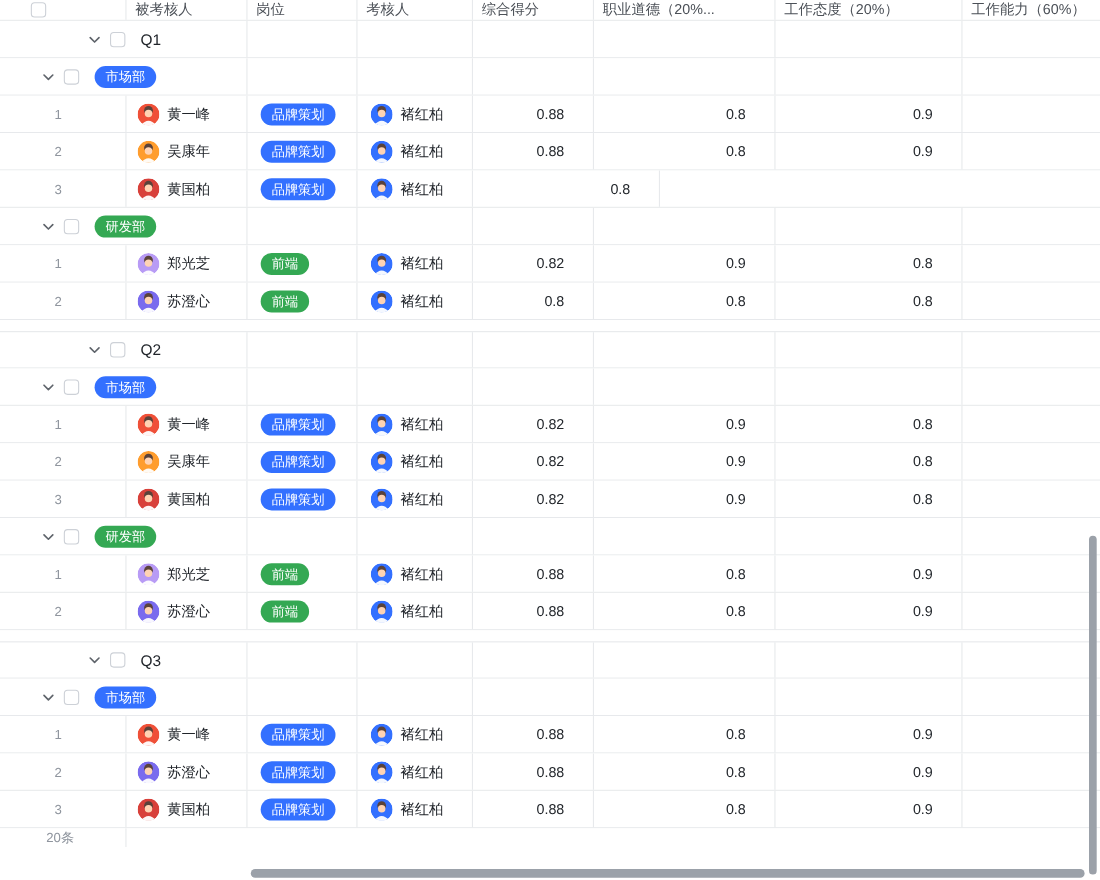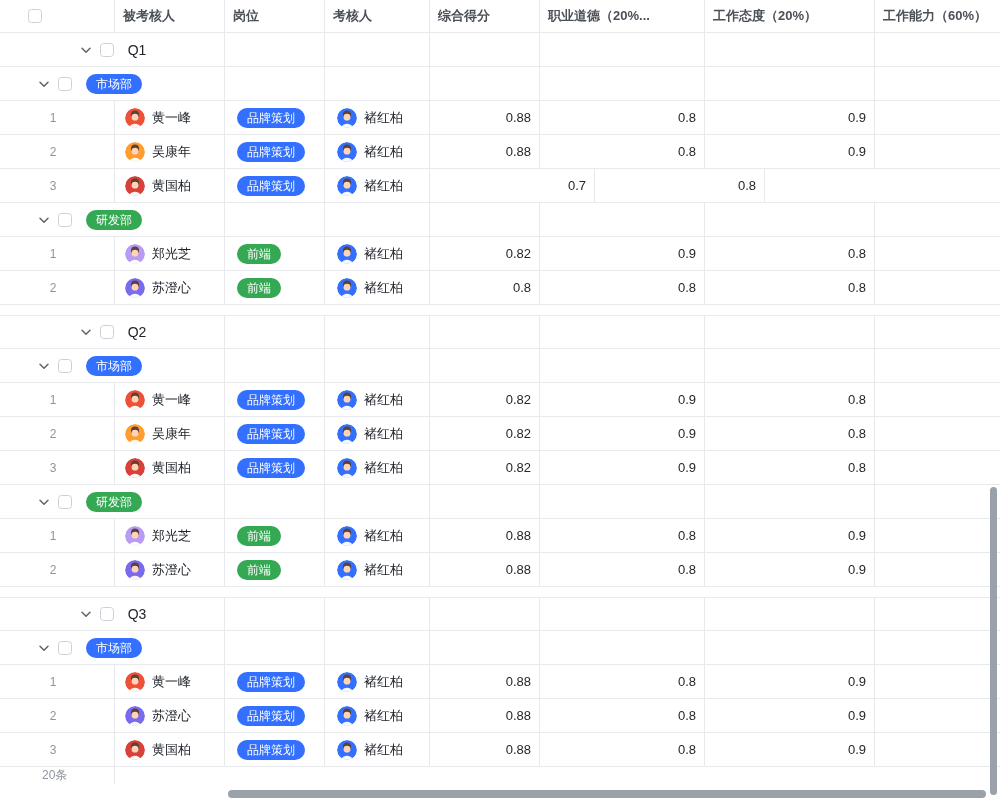--- a/index.html
+++ b/index.html
@@ -5,21 +5,21 @@
   :root{
     --line:#e7e9ec;
     --text:#20242a;
     --muted:#8f959e;
     --header-text:#4b5057;
   }
   html,body{margin:0;padding:0;background:#fff;}
   body{font-family:"Liberation Sans","DejaVu Sans",sans-serif;}
   .grid{position:relative;width:1000px;height:800px;background:#fff;overflow:hidden;}
   .row{display:flex;height:34px;box-sizing:border-box;border-bottom:1px solid var(--line);background:#fff;align-items:stretch;}
-  .header-row{height:33px;font-weight:bold;}
+  .header-row{height:19px;}
   .footer-row{height:33px;border-bottom:none;flex-direction:column;}
   .bt{border-top:1px solid var(--line);}
   .cell{box-sizing:border-box;border-right:1px solid var(--line);display:flex;align-items:center;overflow:hidden;flex:0 0 auto;}
   .cell:last-child{border-right:none;}
   .w0{width:115px;} .w01{width:225px;} .w1{width:110px;} .w2{width:100px;} .w3{width:105px;}
   .w4{width:110px;} .w5{width:165px;} .w6{width:170px;} .w7{width:125px;}
   .header-cell{font-size:13px;color:var(--header-text);padding:0 8px;white-space:nowrap;cursor:pointer;}
   .hc0{padding:0 0 0 28px;}
   .checkbox{width:14px;height:14px;box-sizing:border-box;border:1.5px solid #cdd1d7;border-radius:3.5px;background:#fff;flex:0 0 auto;display:inline-block;cursor:pointer;}
   .chevron{display:inline-flex;margin-right:6px;cursor:pointer;}
@@ -27,21 +27,21 @@
   .group-cell .checkbox{margin-right:14px;}
   .q-level{justify-content:center;}
   .d-level{padding-left:36px;}
   .q-label{font-size:14px;font-weight:500;color:var(--text);}
   .badge{display:inline-block;height:20px;line-height:20px;border-radius:10px;padding:0 10px;font-size:12px;color:#fff;white-space:nowrap;}
   .avatar{width:20px;height:20px;border-radius:50%;overflow:hidden;flex:0 0 auto;display:inline-flex;}
   .avatar svg{display:block;}
   .name{margin-left:7px;font-size:13px;color:var(--text);white-space:nowrap;}
   .rownum{margin-left:42px;min-width:22px;text-align:center;font-size:12px;color:var(--muted);white-space:nowrap;}
   .pl10{padding-left:10px;} .pl12{padding-left:12px;}
-  .num-cell{justify-content:flex-end;padding-right:8px;font-size:13px;color:#23272c;}
+  .num-cell{justify-content:flex-end;padding-right:26px;font-size:13px;color:#23272c;}
   .group-gap{height:10px;background:#fff;}
   .vthumb{position:absolute;right:3px;top:487px;width:7px;height:308px;background:#9ba1a9;border-radius:4px;z-index:5;cursor:pointer;}
   .hthumb{position:absolute;left:228px;bottom:2px;width:758px;height:8px;background:#9ba1a9;border-radius:4px;z-index:5;cursor:pointer;}
 </style>
 </head>
 <body>
 
 <div class="grid">
 
   <div class="row header-row">
@@ -196,21 +196,20 @@
           <span class="avatar">
             <svg width="20" height="20" viewBox="0 0 20 20">
               <circle cx="10" cy="10" r="10" fill="#3370ff"></circle>
               <circle cx="10" cy="6.4" r="4" fill="#5a423a"></circle>
               <circle cx="10" cy="9.2" r="3.4" fill="#ffd3b3"></circle>
               <path d="M3 20 Q10 11.6 17 20 Z" fill="#ffffff" opacity=".95"></path>
             </svg>
           </span>
           <span class="name">褚红柏</span>
         </div>
-        <div class="cell w5 num-cell">0.7</div>
         <div class="cell w6 num-cell">0.8</div>
         <div class="cell w7"></div>
       </div>
       <div class="row group-row">
         <div class="cell w01 group-cell d-level">
           <span class="chevron">
             <svg width="16" height="16" viewBox="0 0 16 16">
               <path d="M4 6.2 L8 10.2 L12 6.2" fill="none" stroke="#5f646b" stroke-width="1.5" stroke-linecap="round" stroke-linejoin="round"></path>
             </svg>
           </span>

